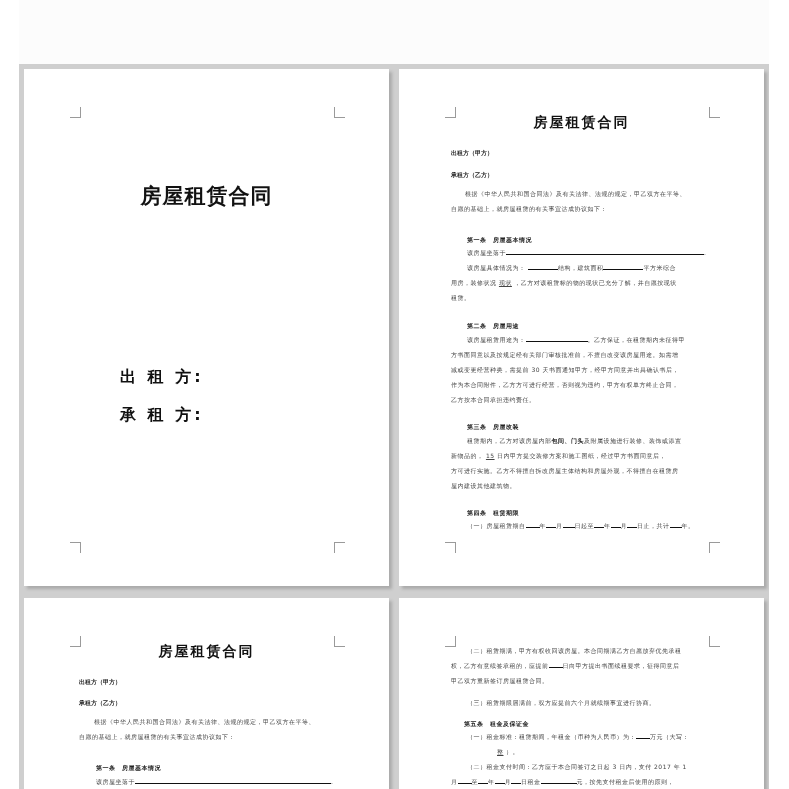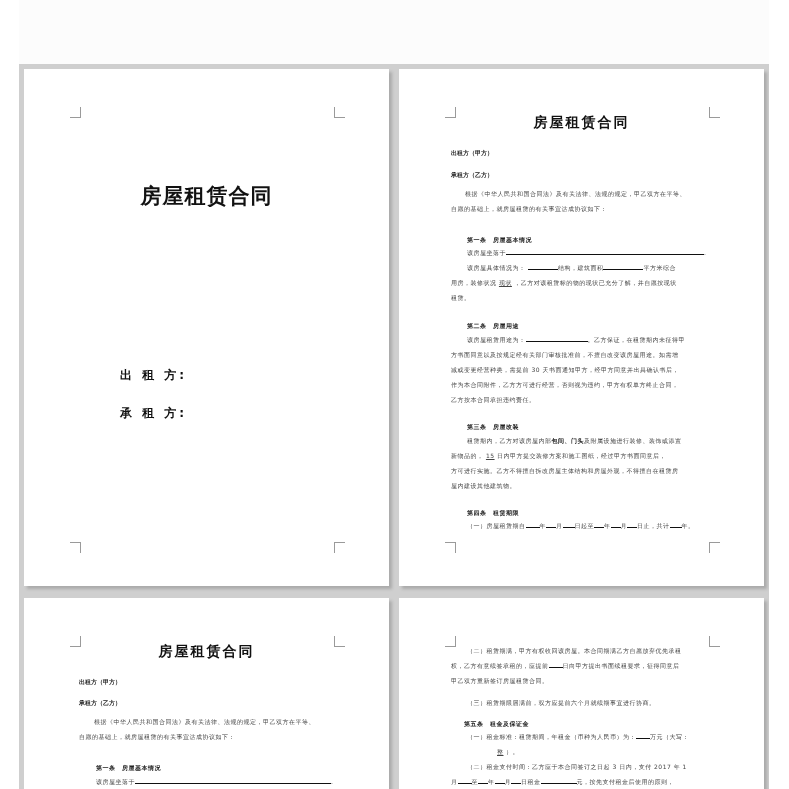--- a/index.html
+++ b/index.html
@@ -15,21 +15,21 @@
     box-shadow: 3px 3px 3px rgba(0,0,0,0.18);
     overflow:hidden; color:#111;
   }
   .crop { position:absolute; width:10px; height:10px; border-color:#9a9a9a; border-style:solid; border-width:0; }
   .crop.tl { border-right-width:1px; border-bottom-width:1px; }
   .crop.tr { border-left-width:1px; border-bottom-width:1px; }
   .crop.bl { border-right-width:1px; border-top-width:1px; }
   .crop.br { border-left-width:1px; border-top-width:1px; }
 
   .cover-title { position:absolute; left:0; right:0; text-align:center; font-family:"DejaVu Serif", serif; font-weight:bold; font-size:21px; letter-spacing:1px; color:#111; }
-  .cover-party { position:absolute; left:96px; font-size:12px; font-weight:bold; letter-spacing:3px; color:#111; }
+  .cover-party { position:absolute; left:96px; font-size:16px; font-weight:bold; letter-spacing:3px; color:#111; }
 
   .doc-title { position:absolute; left:0; right:0; text-align:center; font-weight:bold; font-size:14px; letter-spacing:2px; color:#111; }
   .party { position:absolute; font-size:6px; font-weight:bold; color:#222; }
   .heading { position:absolute; font-size:6px; font-weight:bold; color:#222; letter-spacing:0.5px; }
   .line { position:absolute; font-size:6px; line-height:12px; color:#444; letter-spacing:0.5px; white-space:nowrap; }
   .blank { display:inline-block; border-bottom:1px solid #111; height:6px; vertical-align:baseline; }
   .u { text-decoration:underline; }
   b { color:#222; }
 </style>
 </head>

